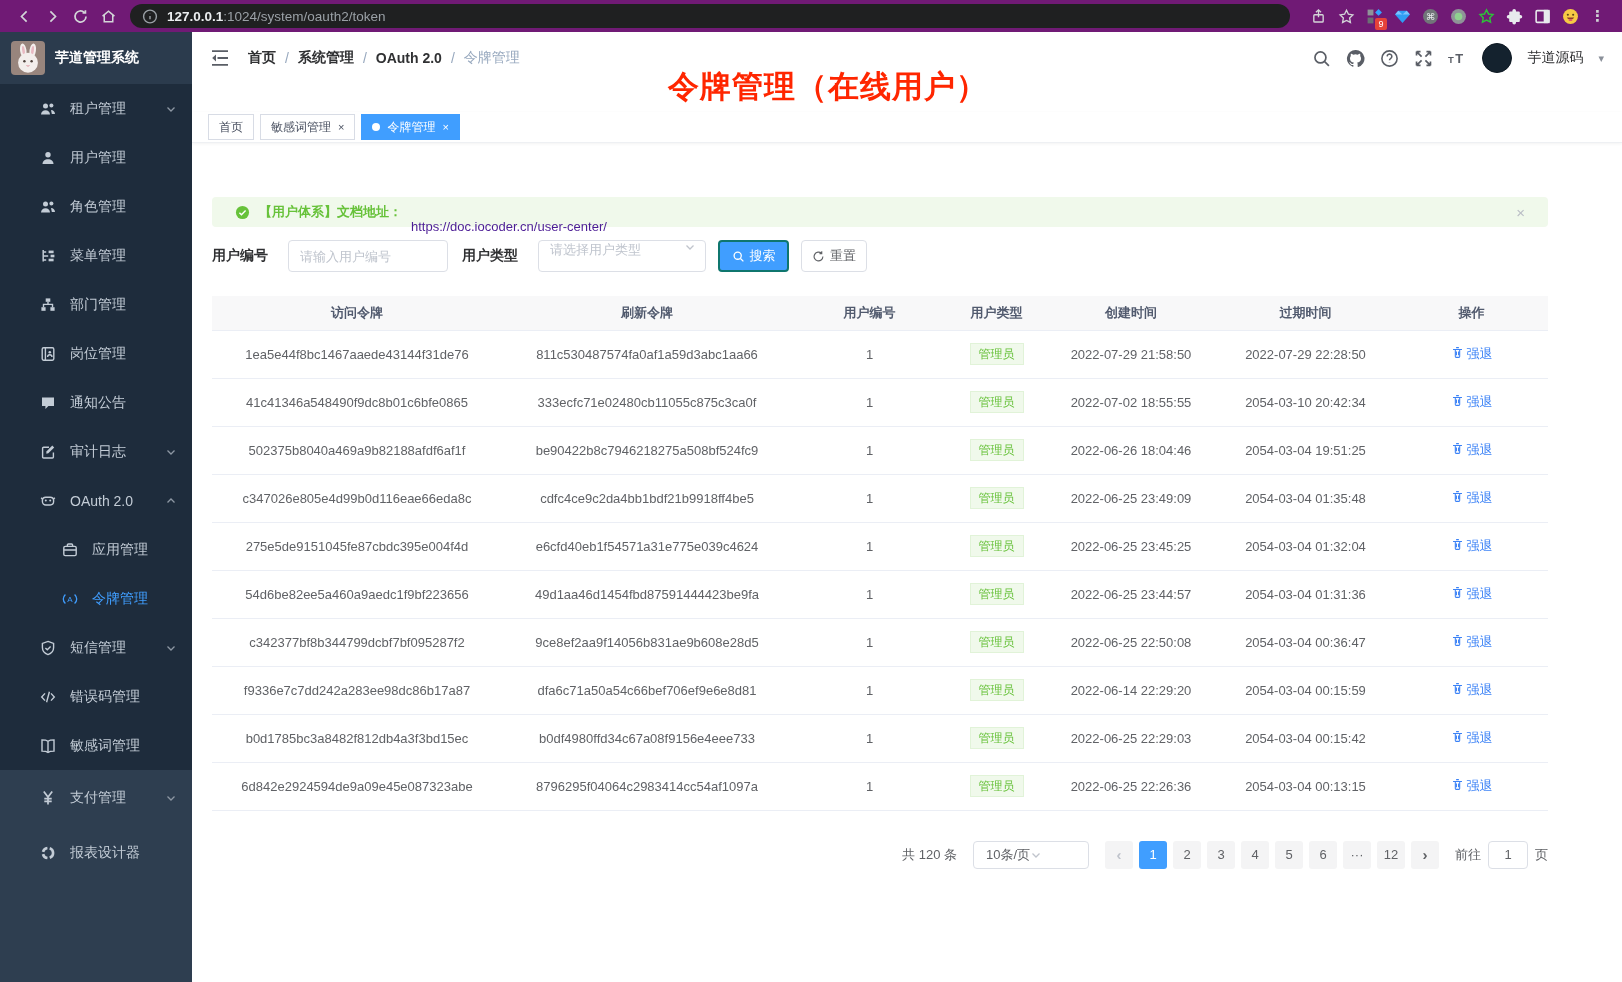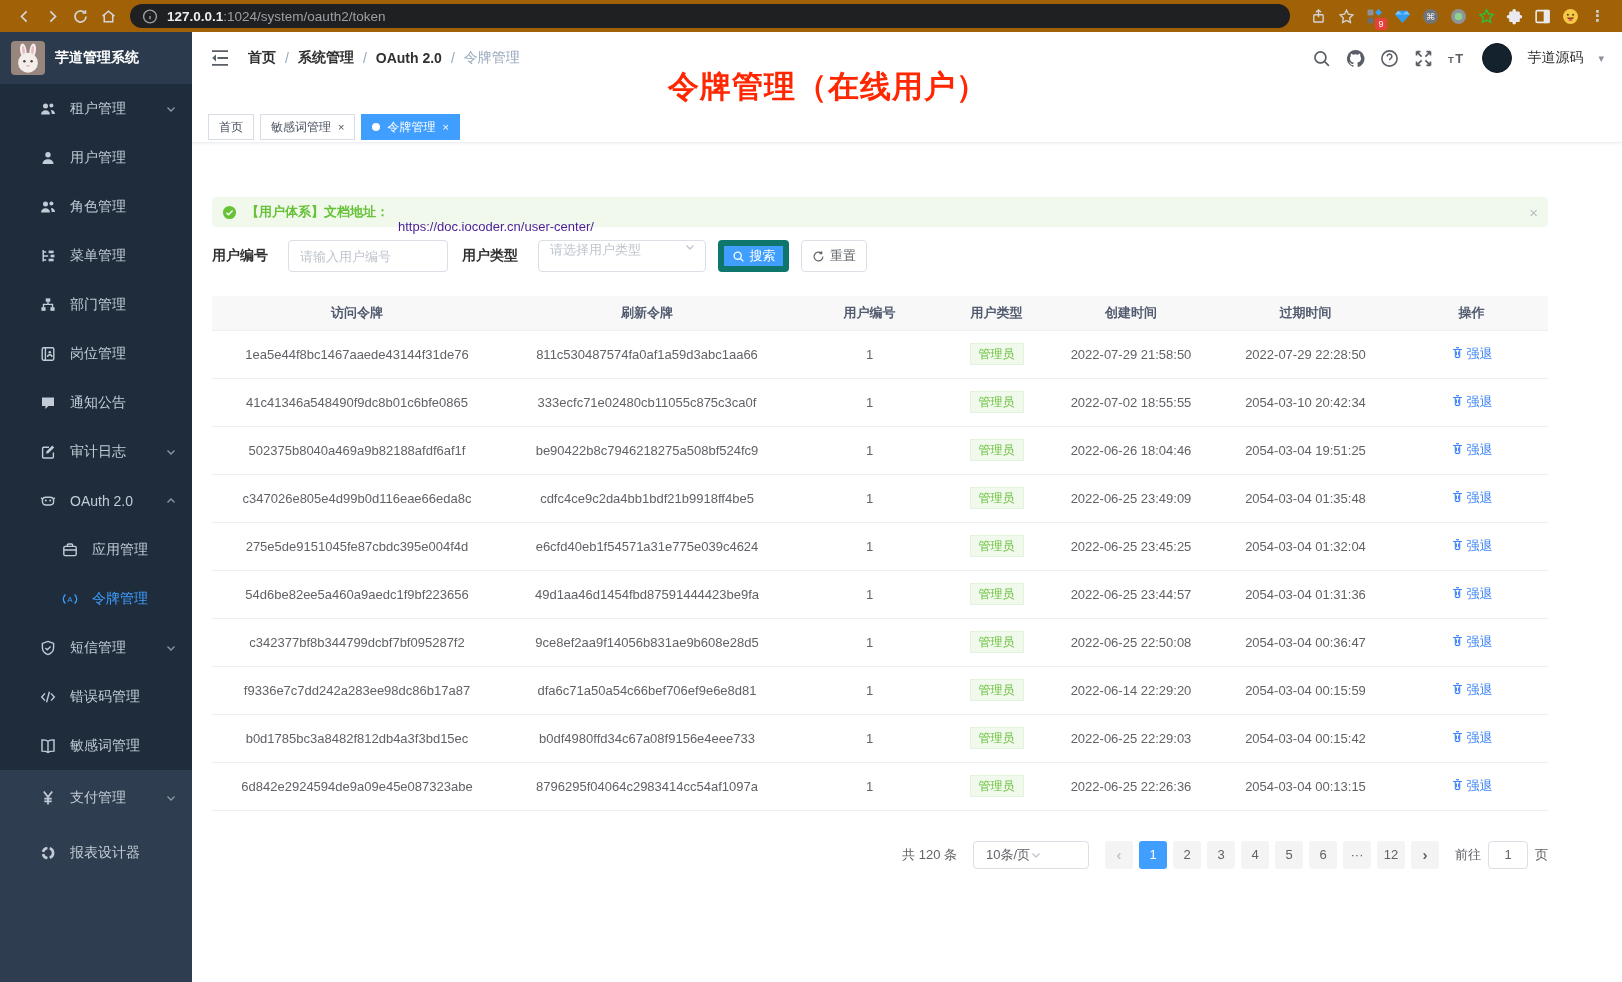--- a/index.html
+++ b/index.html
@@ -1,21 +1,21 @@
 <!DOCTYPE html>
 <html><head>
 <meta charset="utf-8">
 <style>
   * { box-sizing: border-box; margin: 0; padding: 0; }
   body {
     width: 1622px; height: 982px; margin: 0; position: relative; overflow: hidden;
     font-family: "Liberation Sans", "DejaVu Sans", sans-serif; background: #fff;
   }
   
-  .browser-bar { height: 32px; background: #a16207; display: flex; align-items: center; padding: 0 10px; }
+  .browser-bar { height: 32px; background: #701a75; display: flex; align-items: center; padding: 0 10px; }
   .bicon { width: 28px; height: 28px; display: flex; align-items: center; justify-content: center;
            color: #d3d5d8; flex: 0 0 auto; cursor: pointer; }
   .bicon svg { width: 17px; height: 17px; }
   .url-pill { flex: 1 1 auto; height: 24px; margin: 0 14px 0 8px; background: #1f2021; border-radius: 12px;
               display: flex; align-items: center; padding: 0 12px; gap: 9px; font-size: 13.5px; min-width: 0; }
   .url-host { color: #eceef0; font-weight: 700; white-space: nowrap; }
   .url-path { color: #9aa0a6; white-space: nowrap; }
   .browser-right { display: flex; align-items: center; flex: 0 0 auto; }
   .ext-wrap { position: relative; }
   .ext-badge { position: absolute; right: 1px; bottom: 0; background: #e5413a; color: #fff; font-size: 9px;
@@ -58,41 +58,41 @@
   .tabbar { height: 31px; display: flex; align-items: center; padding: 0 16px; gap: 6px;
             border-bottom: 1px solid #eef0f3; box-shadow: 0 1px 3px rgba(0,0,0,.05); flex: 0 0 auto; }
   .tab { height: 26px; display: inline-flex; align-items: center; padding: 0 10px; border: 1px solid #d8dce5;
          background: #fff; font-size: 12px; color: #495060; gap: 7px; cursor: pointer; white-space: nowrap; }
   .tab.active { background: #409eff; border-color: #409eff; color: #fff; }
   .tab-dot { width: 8px; height: 8px; border-radius: 50%; background: #fff; }
   .tab-close { font-size: 11px; line-height: 1; }
   
   .content { padding: 26px 0 0 20px; }
   .alert { width: 1336px; height: 30px; background: #f0f9eb; border-radius: 4px; display: flex; align-items: center;
-           padding: 0 10px; gap: 9px; font-size: 13px; color: #67c23a; }
+           padding: 0 23px; gap: 9px; font-size: 13px; color: #67c23a; }
   .alert-icon { width: 15px; height: 15px; }
   .alert-icon svg { width: 15px; height: 15px; display: block; }
   .alert-text { font-weight: 700; }
   .alert-link { color: #4c1d95; text-decoration: none; cursor: pointer; margin-top: 28px; }
   .alert-close { margin-left: auto; color: #b9bdc5; font-size: 15px; cursor: pointer; }
   .search-form { margin-top: 13px; display: flex; align-items: center; font-size: 14px; height: 32px; }
   .sf-label { font-weight: 700; color: #303133; margin-right: 20px; white-space: nowrap; }
   .sf-label2 { margin-left: 14px; }
   .sf-input { width: 160px; height: 32px; border: 1px solid #dcdfe6; border-radius: 4px; padding: 0 11px;
               font-size: 13px; color: #606266; font-family: inherit; outline: none; }
   .sf-input::placeholder { color: #bfc4cd; }
   .sf-select { width: 168px; height: 32px; border: 1px solid #dcdfe6; border-radius: 4px; padding: 0 9px 0 11px;
                font-size: 13px; color: #bfc4cd; display: flex; justify-content: space-between;
                cursor: pointer; background: #fff; }
   .sel-arrow { width: 12px; height: 12px; color: #c0c4cc; }
   .sel-arrow svg { width: 12px; height: 12px; display: block; }
   .btn { height: 32px; border-radius: 4px; font-size: 13px; display: inline-flex; align-items: center;
          justify-content: center; gap: 5px; cursor: pointer; font-family: inherit; }
   .btn svg { width: 13px; height: 13px; }
-  .btn-search { margin-left: 12px; width: 71px; background: #409eff; border: 6px solid #0f766e; color: #fff; }
+  .btn-search { margin-left: 12px; width: 71px; background: #409eff; border: 2px solid #0f766e; color: #fff; }
   .btn-reset { margin-left: 12px; width: 66px; background: #fff; border: 1px solid #dcdfe6; color: #606266; }
   
   .data-table { margin-top: 24px; width: 1336px; border-collapse: collapse; font-size: 13px; color: #606266;
                 table-layout: fixed; }
   .data-table th { height: 34px; background: #f8f8f9; font-weight: 700; color: #515a6e; text-align: center;
                    border-bottom: 1px solid #ebeef5; }
   .data-table td { height: 48px; text-align: center; border-bottom: 1px solid #ebeef5; overflow: hidden;
                    white-space: nowrap; }
   .badge-admin { display: inline-block; height: 22px; line-height: 21px; padding: 0 8px; background: #f0f9eb;
                  border: 1px solid #e1f3d8; border-radius: 0; color: #67c23a; font-size: 12px; }

